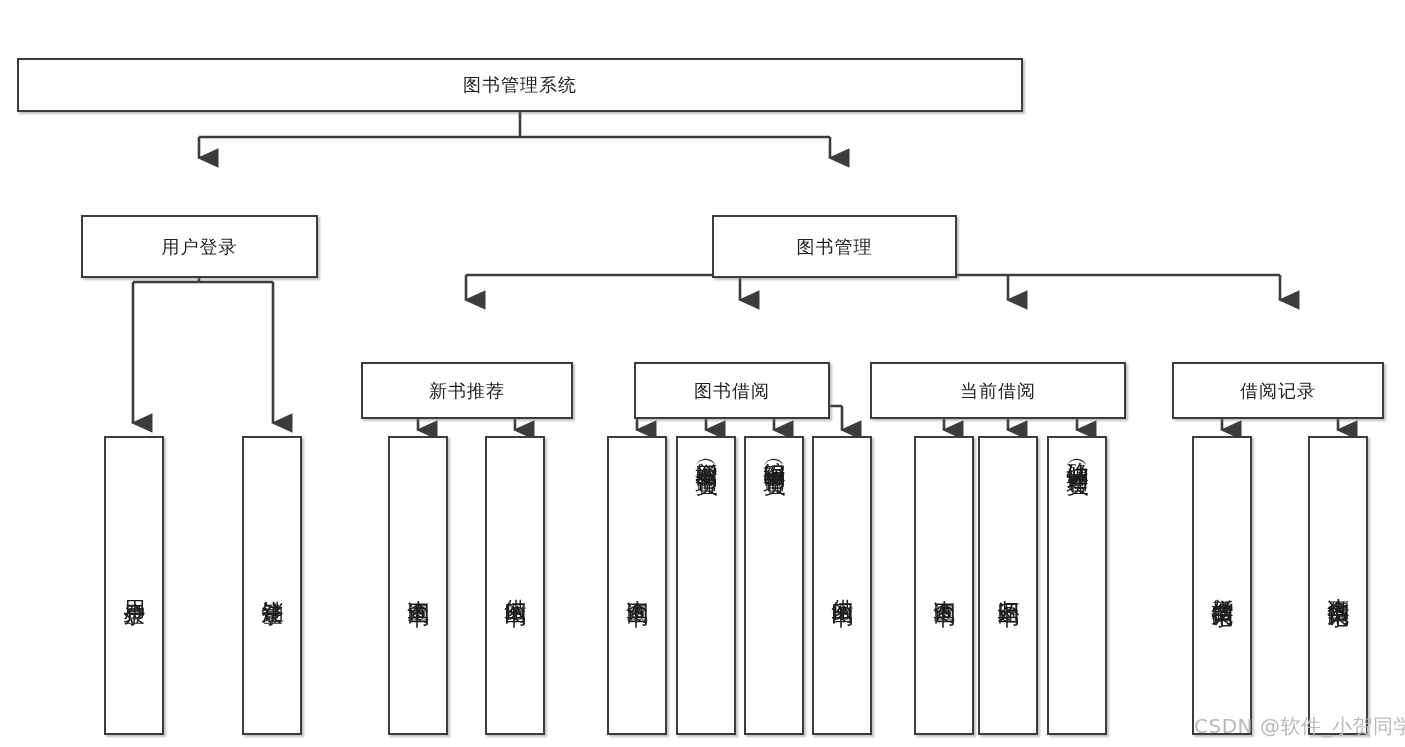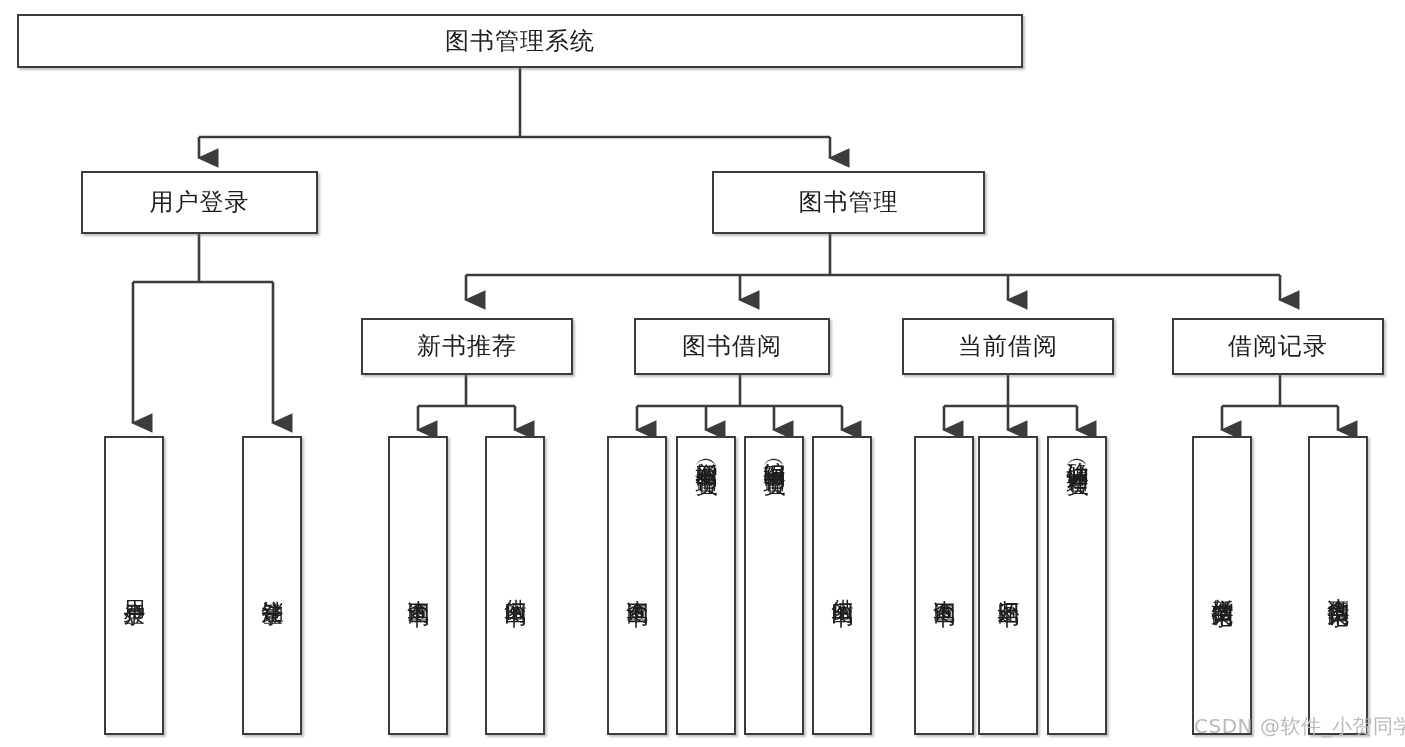--- a/index.html
+++ b/index.html
@@ -30,23 +30,24 @@
     box-sizing: border-box;
     background: #ffffff;
     border: 2px solid #3c3c3c;
     box-shadow: 2px 2px 2px rgba(120,120,120,0.45);
     display: flex;
     align-items: center;
     justify-content: center;
     color: #1d1d1d;
   }
   .node.horiz {
-    font-size: 24px;
+    font-size: 18px;
     letter-spacing: 1px;
     line-height: 1.2;
+    margin-top: 44px;
   }
   .node.vert {
     writing-mode: vertical-rl;
     text-orientation: upright;
     font-size: 22px;
     line-height: 1.22;
     letter-spacing: 2px;
     padding-top: 6px;
     padding-bottom: 6px;
     justify-content: center;
@@ -123,31 +124,31 @@
     </g>
   </svg>
 
   <div class="node horiz" style="left:17px; top:14px; width:1006px; height:54px;">
     <span class="node-label">图书管理系统</span>
   </div>
 
   <div class="node horiz" style="left:81px; top:171px; width:237px; height:63px;">
     <span class="node-label">用户登录</span>
   </div>
-  <div class="node horiz" style="left:712px; top:171px; width:273px; height:63px;">
+  <div class="node horiz" style="left:712px; top:171px; width:245px; height:63px;">
     <span class="node-label">图书管理</span>
   </div>
 
   <div class="node horiz" style="left:361px; top:318px; width:212px; height:57px;align-items:center;">
     <span class="node-label">新书推荐</span>
   </div>
   <div class="node horiz" style="left:634px; top:318px; width:196px; height:57px;">
     <span class="node-label">图书借阅</span>
   </div>
-  <div class="node horiz" style="left:902px; top:318px; width:212px; height:57px;">
+  <div class="node horiz" style="left:870px; top:318px; width:256px; height:57px;">
     <span class="node-label">当前借阅</span>
   </div>
   <div class="node horiz" style="left:1172px; top:318px; width:212px; height:57px;">
     <span class="node-label">借阅记录</span>
   </div>
 
   <div class="node vert" style="left:104px; top:436px; width:60px; height:299px;">
     <span class="node-label">用户登录</span>
   </div>
   <div class="node vert" style="left:242px; top:436px; width:60px; height:299px;">

